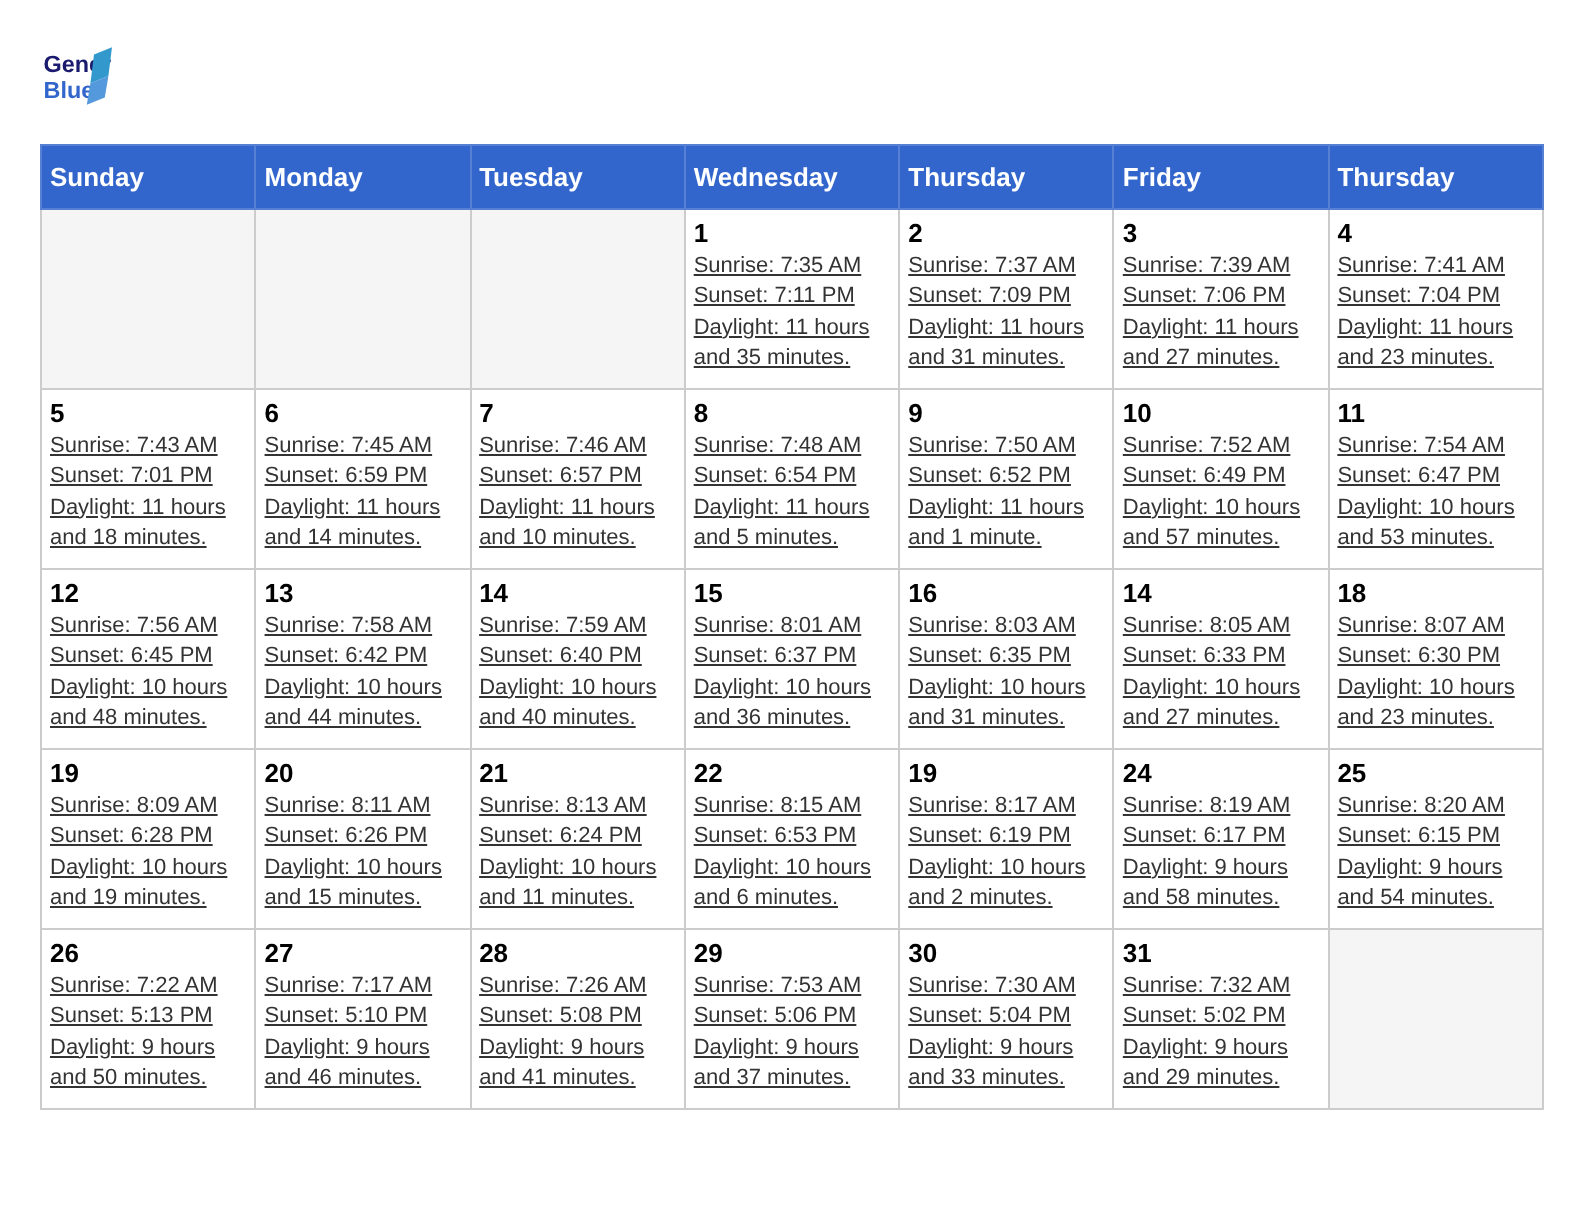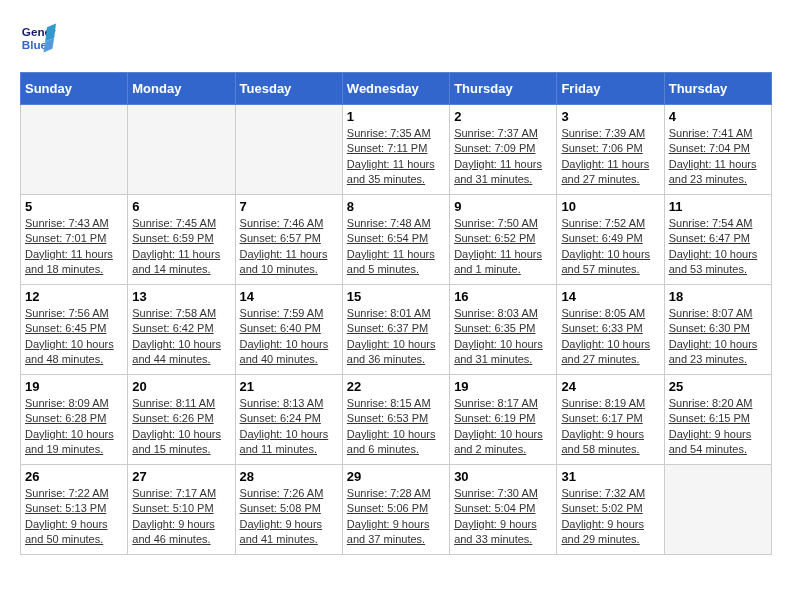--- a/index.html
+++ b/index.html
@@ -316,21 +316,21 @@
         </td>
         <td>
           <span class="day-number">28</span>
           <div class="day-info">Sunrise: 7:26 AM
 Sunset: 5:08 PM
 Daylight: 9 hours
 and 41 minutes.</div>
         </td>
         <td>
           <span class="day-number">29</span>
-          <div class="day-info">Sunrise: 7:28 AM
+          <div class="day-info">Sunrise: 7:53 AM
 Sunset: 5:06 PM
 Daylight: 9 hours
 and 37 minutes.</div>
         </td>
         <td>
           <span class="day-number">30</span>
           <div class="day-info">Sunrise: 7:30 AM
 Sunset: 5:04 PM
 Daylight: 9 hours
 and 33 minutes.</div>

